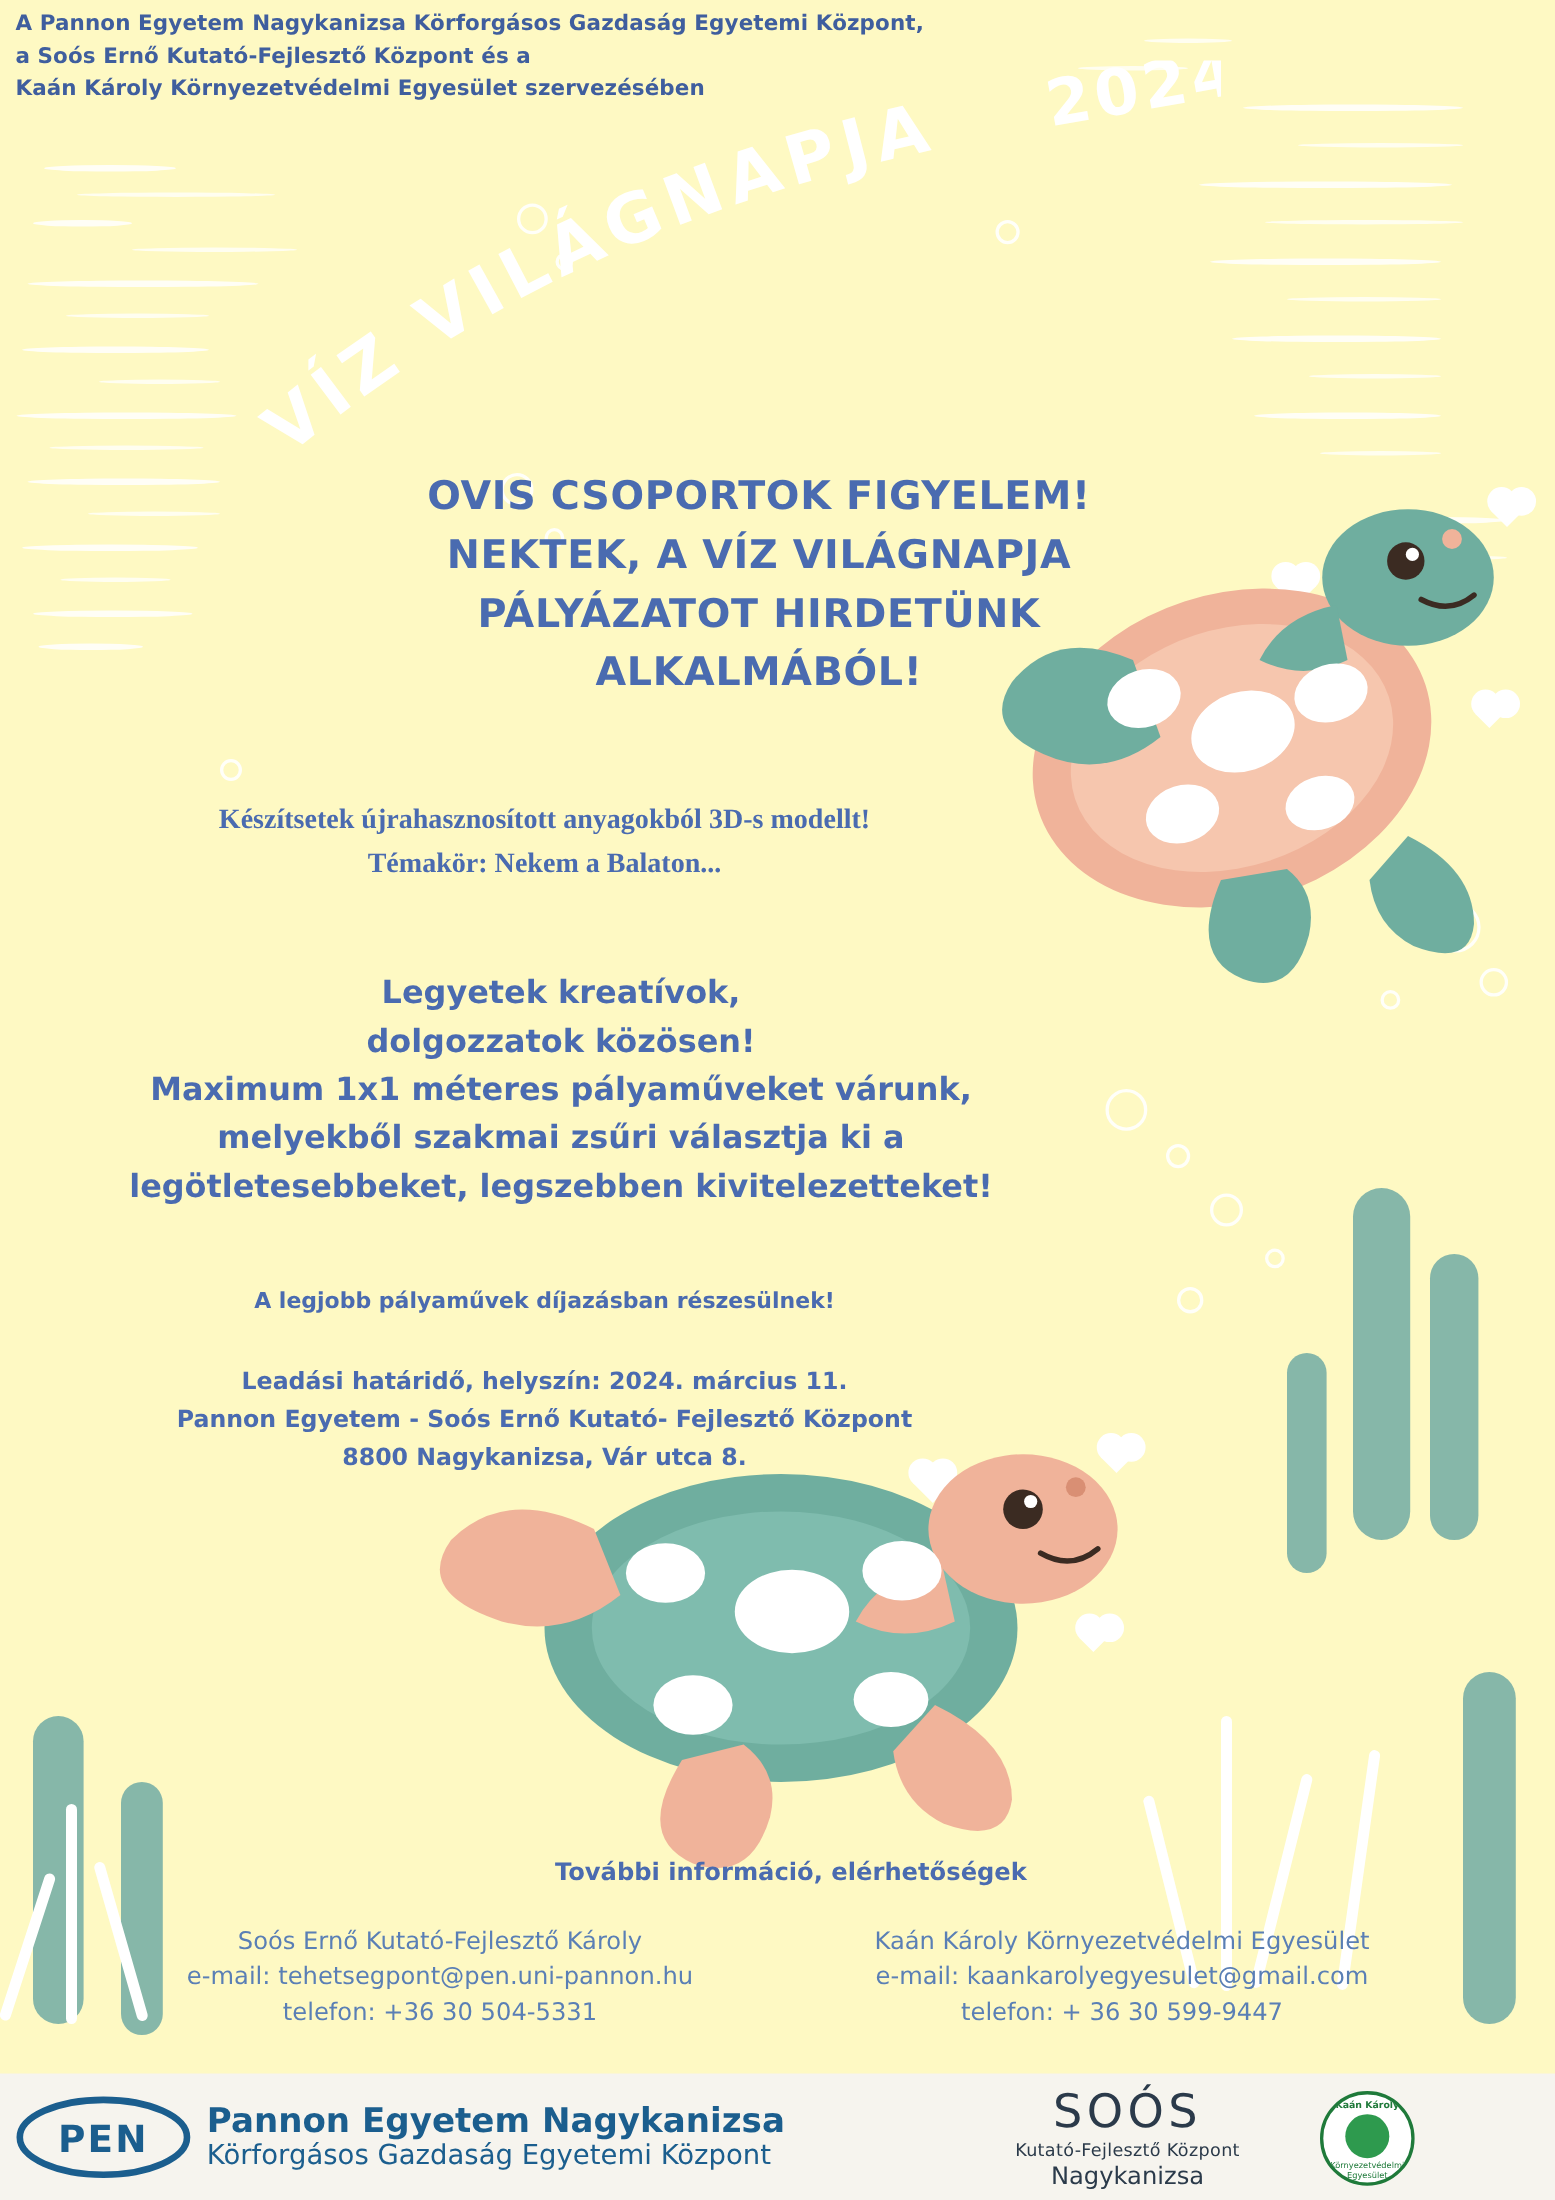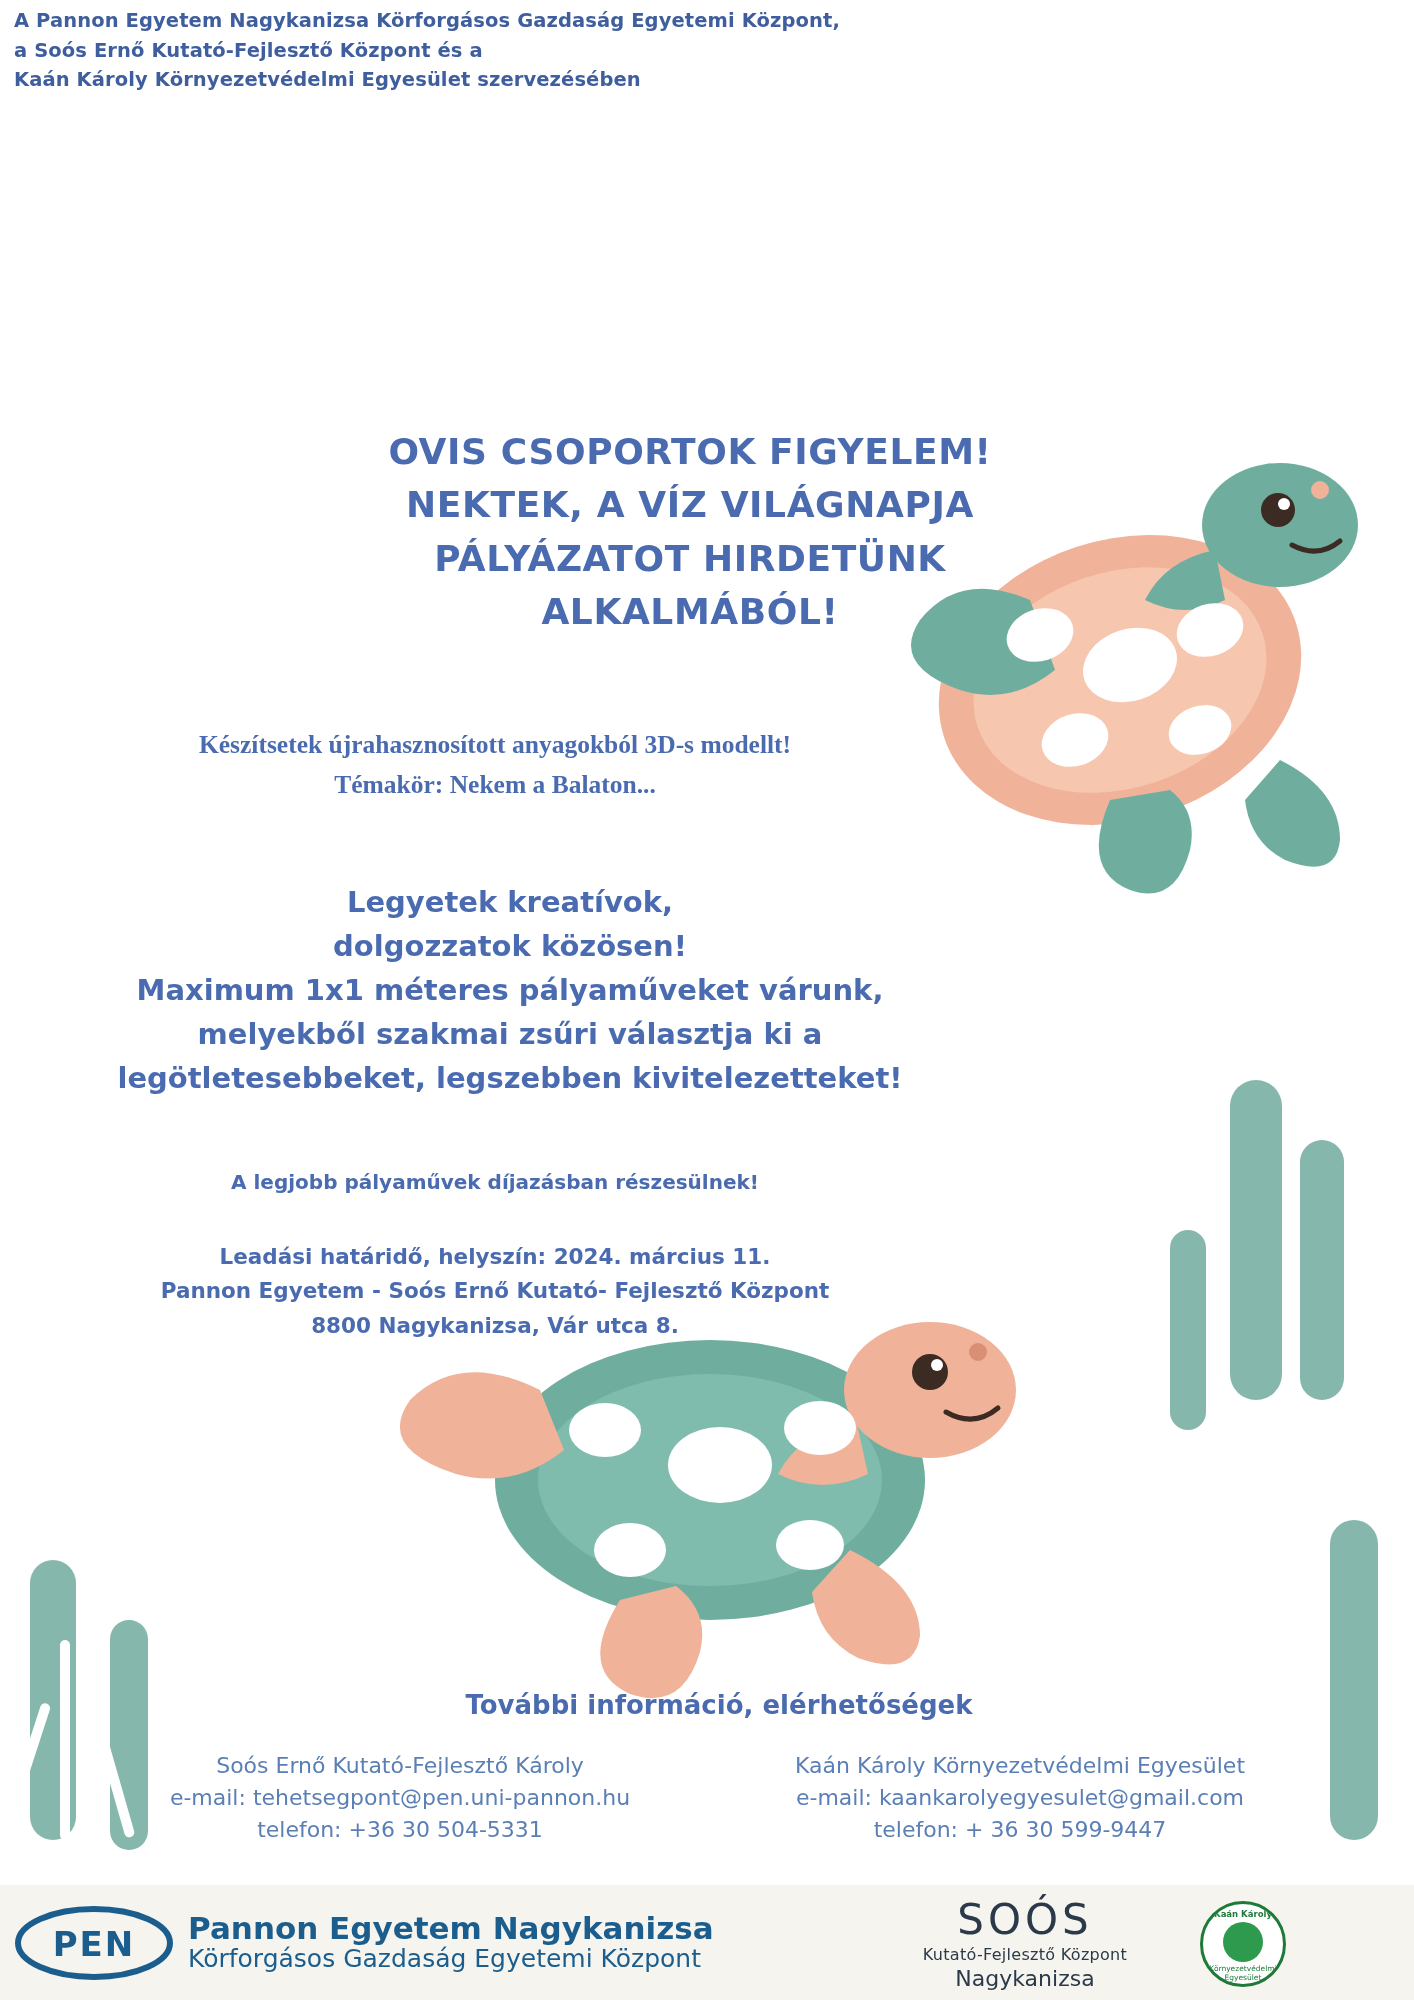--- a/index.html
+++ b/index.html
@@ -10,21 +10,21 @@
     position: relative;
     overflow: hidden;
     font-family: "DejaVu Sans", sans-serif;
     background: #a8cadb;
   }
 
   
   #poster {
     position: absolute;
     inset: 0;
-    background: #ffffff;
+    background: #fef9c3;
     overflow: hidden;
   }
 
   
   .wave {
     position: absolute;
     background: #ffffff;
     opacity: .85;
     border-radius: 50%;
     height: 6px;
@@ -148,21 +148,21 @@
     line-height: 1.6;
   }
 
   .contact-title {
     position: absolute;
     left: 0;
     top: 1690px;
     width: 1414px;
     text-align: center;
     color: #4a6bb0;
-    font-size: 26px;
+    font-size: 22px;
     font-weight: bold;
     padding-left: 24px;
   }
   .contact-col {
     position: absolute;
     top: 1750px;
     color: #5a7fb5;
     font-size: 22px;
     line-height: 1.45;
     text-align: center;

